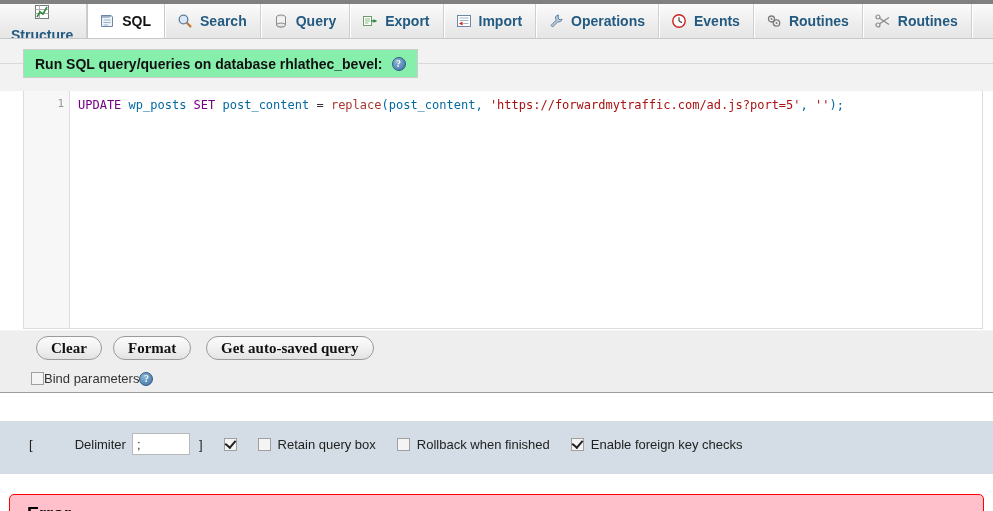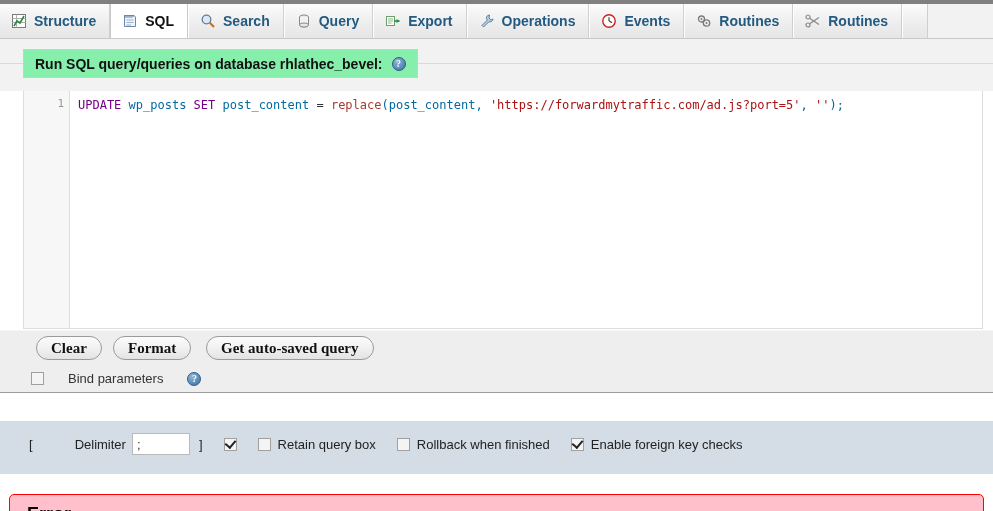--- a/index.html
+++ b/index.html
@@ -46,21 +46,21 @@
     background: linear-gradient(to bottom, #fbfbfb 0%, #ededed 60%, #e6e6e6 100%);
     border-right: 1px solid #cfcfcf;
     border-left: 1px solid #ffffff;
     font-weight: bold;
     font-size: 14px;
     color: #235a81;
     white-space: nowrap;
     box-sizing: border-box;
     cursor: pointer;
   }
-  .tab:first-child { border-left: none; }
+  .tab:first-child { border-left: none; flex-direction: column; }
   .tab.active {
     background: #ffffff;
     color: #111111;
     border-right: 1px solid #c9c9c9;
     border-left: 1px solid #c9c9c9;
     z-index: 5;
   }
   .tab.active::after {
     content: "";
     position: absolute;
@@ -223,21 +223,21 @@
   }
   #btn-clear  { left: 36px;  top: 5px; }
   #btn-format { left: 113px; top: 5px; }
   #btn-autosaved { left: 206px; top: 5px; }
 
   #bindrow {
     position: absolute;
     left: 31px; top: 40px;
     display: flex;
     align-items: center;
-    gap: 24px;
+    gap: 0;
   }
   #bindrow .bl {
     font-size: 13px;
     color: #333333;
   }
 
   .cb {
     width: 13px; height: 13px;
     border: 1px solid #a0a0a0;
     background: #f4f4f4;
@@ -393,20 +393,32 @@
         <line x1="3" y1="6" x2="8" y2="6" stroke="#8ab88a"></line>
         <line x1="3" y1="8" x2="8" y2="8" stroke="#8ab88a"></line>
         <line x1="3" y1="10" x2="6.5" y2="10" stroke="#8ab88a"></line>
         <line x1="9" y1="8" x2="14.5" y2="8" stroke="#2f8a3f" stroke-width="1.5"></line>
         <polygon points="14.5,8 11.5,6 11.5,10" fill="#2f8a3f"></polygon>
       </svg>
     </span>
     <span class="lbl">Export</span>
   </div>
 
+  <div class="tab">
+    <span class="ico">
+      <svg width="16" height="16" viewBox="0 0 16 16">
+        <rect x="1.5" y="2.5" width="13" height="11" fill="#ffffff" stroke="#6e87a8"></rect>
+        <line x1="3.5" y1="5" x2="12.5" y2="5" stroke="#9fb2c9"></line>
+        <line x1="3.5" y1="7.5" x2="12.5" y2="7.5" stroke="#9fb2c9"></line>
+        <line x1="7" y1="10.5" x2="12.5" y2="10.5" stroke="#9fb2c9"></line>
+        <polygon points="3,10.5 6.5,8.5 6.5,12.5" fill="#cc2222"></polygon>
+      </svg>
+    </span>
+    <span class="lbl">Import</span>
+  </div>
 
   <div class="tab">
     <span class="ico">
       <svg width="16" height="16" viewBox="0 0 16 16">
         <path d="M10.5 2 a3 3 0 0 0 -2.2 5.1 L3 12.4 L4.6 14 L9.9 8.7 A3 3 0 0 0 14 6 L12 7 L10 5 Z" fill="#b9cde0" stroke="#5d7e9e"></path>
       </svg>
     </span>
     <span class="lbl">Operations</span>
   </div>
 

